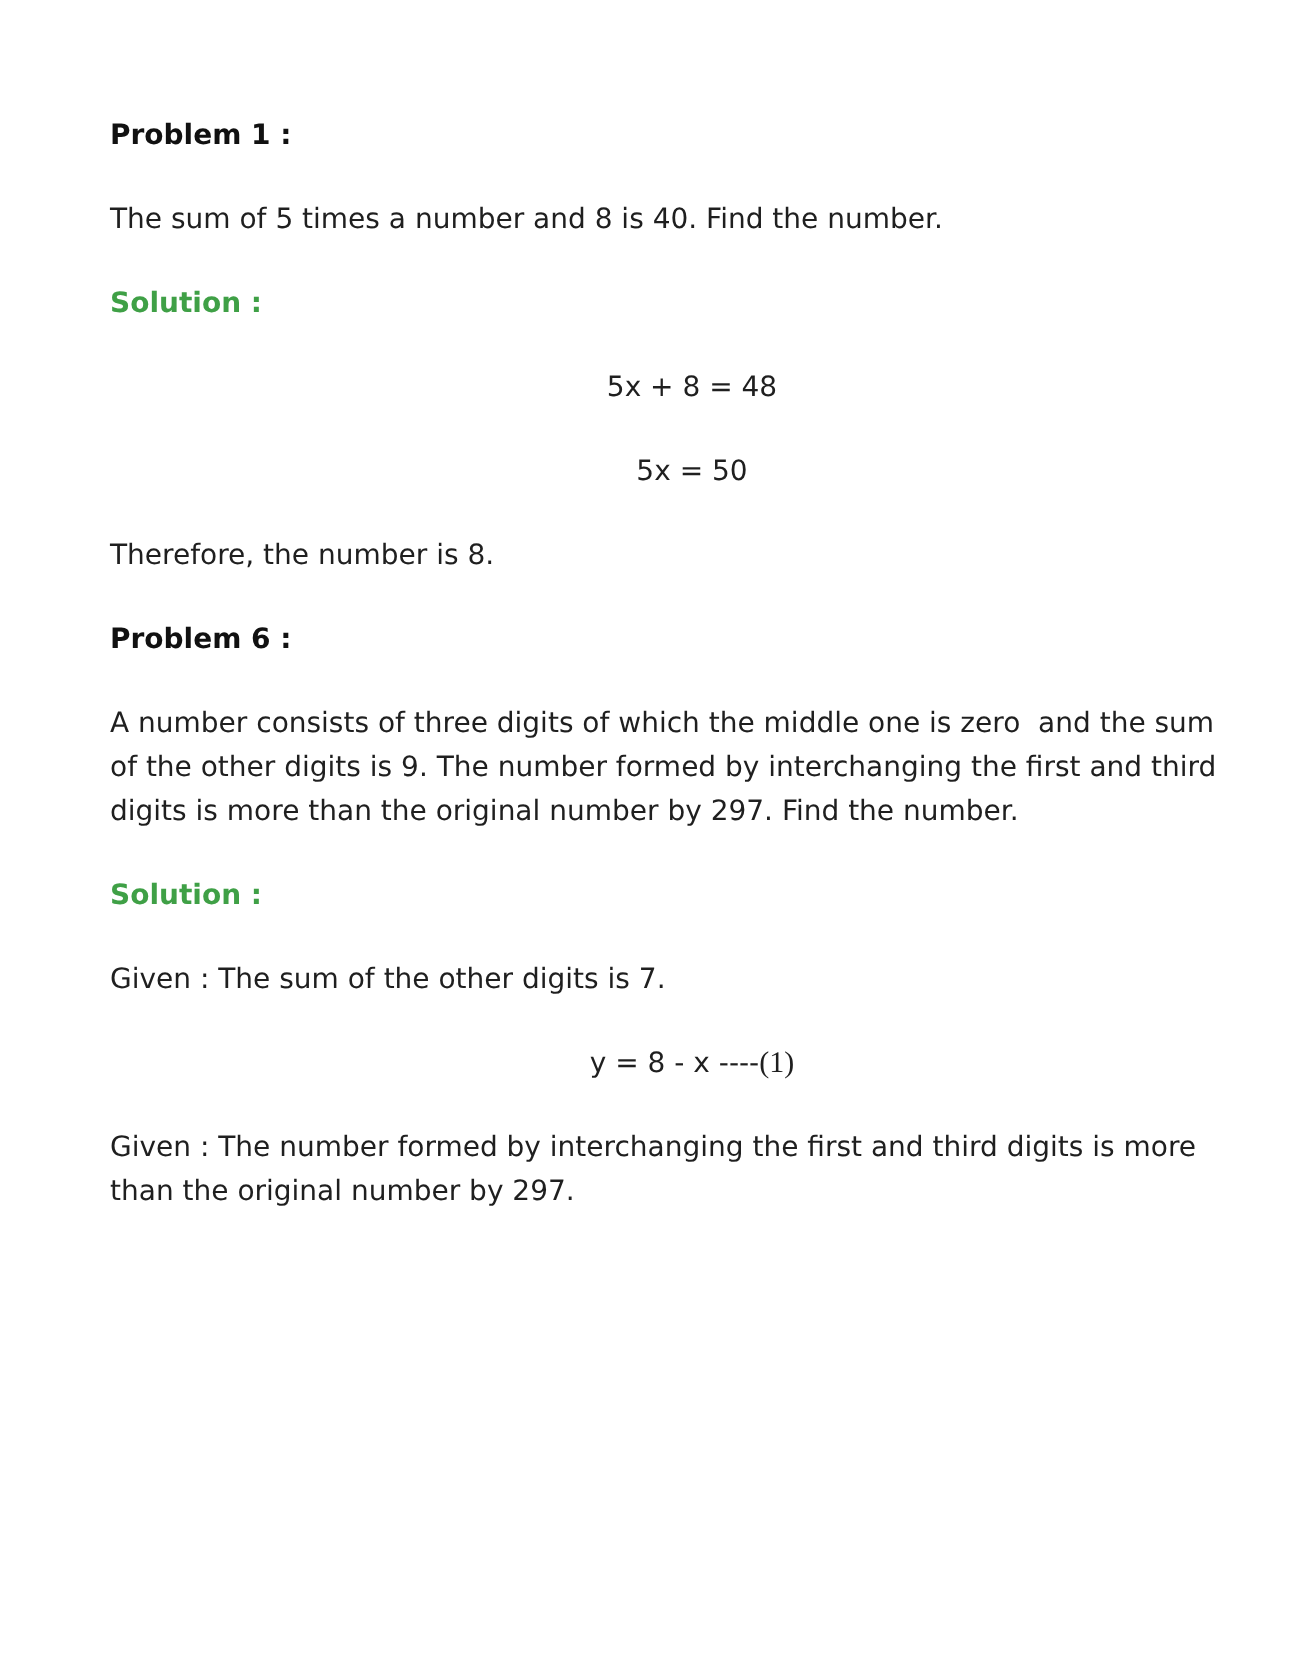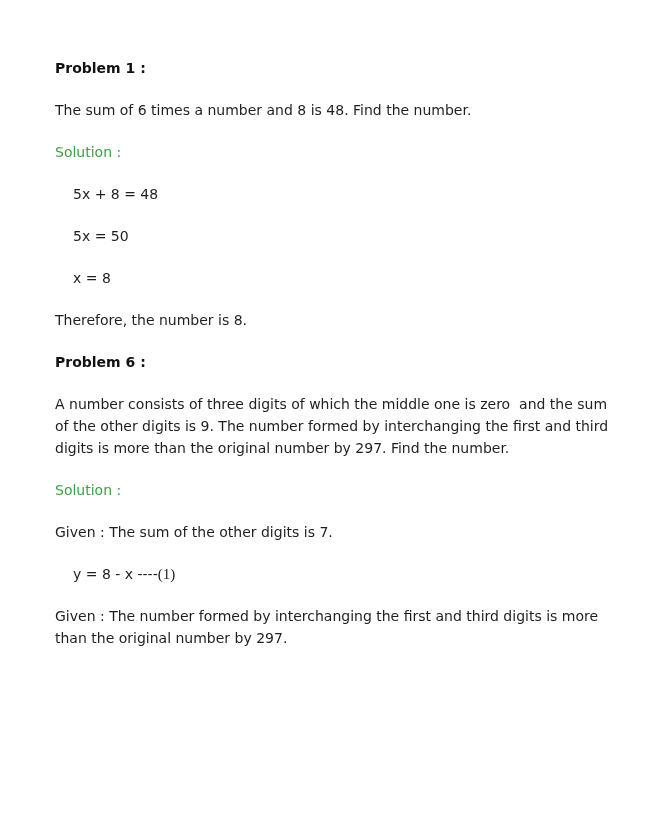--- a/index.html
+++ b/index.html
@@ -19,28 +19,30 @@
   .content p {
     margin: 0 0 20px 0;
     line-height: 22px;
   }
   .heading {
     font-weight: bold;
     color: #111111;
   }
   .green {
     color: #3fa046;
+    font-weight: bold;
   }
   .para {
     white-space: pre-wrap;
   }
   .var {
     font-style: italic;
   }
   .eq {
+    text-align: center;
     padding-left: 18px;
   }
   .serif {
     font-family: "Liberation Serif", serif;
     font-size: 15px;
   }
   .blue-bar {
     position: absolute;
     left: 10px;
     top: 822px;
@@ -50,28 +52,27 @@
   }
 </style>
 </head>
 <body>
 
 <div class="page">
   <div class="content">
 
     <p class="heading">Problem 1 :</p>
 
-    <p class="para">The sum of 6 times a number and 8 is 48. Find the number.</p>
+    <p class="para">The sum of 5 times a number and 8 is 40. Find the number.</p>
 
     <p class="green">Solution :</p>
 
 
     <p class="eq">5x + 8 = 48</p>
     <p class="eq">5x = 50</p>
-    <p class="eq">x = 8</p>
 
     <p>Therefore, the number is 8.</p>
 
     <p class="heading">Problem 6 :</p>
 
     <p class="para">A number consists of three digits of which the middle one is zero  and the sum of the other digits is 9. The number formed by interchanging the first and third digits is more than the original number by 297. Find the number.</p>
 
     <p class="green">Solution :</p>
 
 

